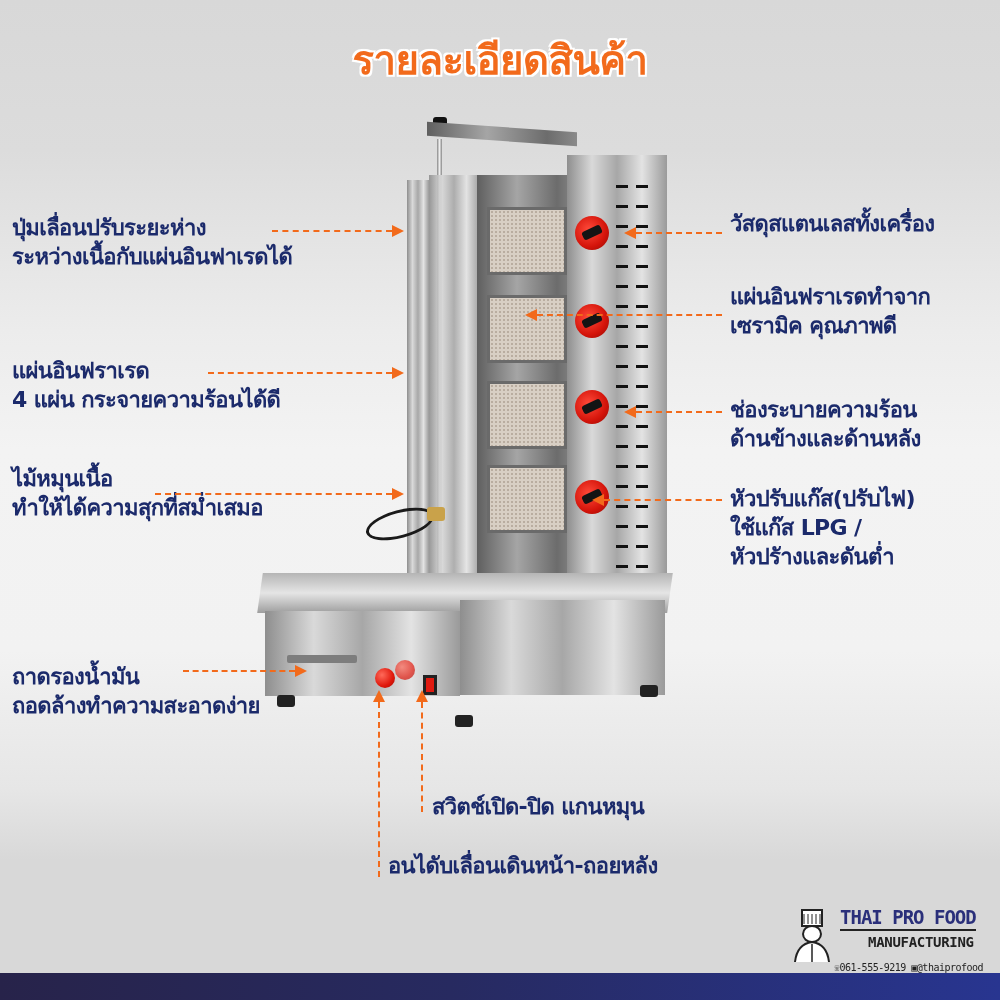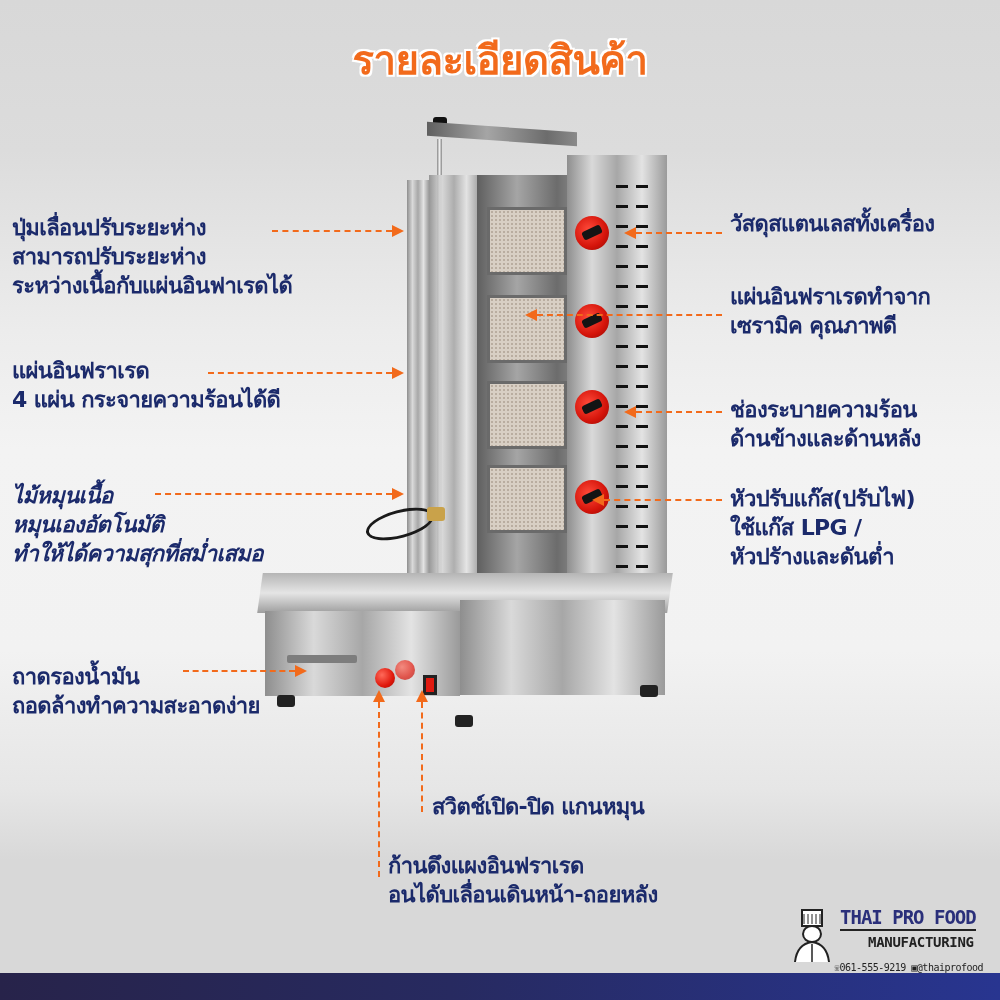--- a/index.html
+++ b/index.html
@@ -100,36 +100,34 @@
   <div class="redball" style="left:120px;top:553px;"></div>
   <div class="redball" style="left:140px;top:545px;opacity:0.7;"></div>
   <div class="switch" style="left:168px;top:560px;"></div>
   <div class="m" style="left:22px;top:580px;width:18px;height:12px;background:#222;border-radius:3px;"></div>
   <div class="m" style="left:200px;top:600px;width:18px;height:12px;background:#222;border-radius:3px;"></div>
   <div class="m" style="left:385px;top:570px;width:18px;height:12px;background:#222;border-radius:3px;"></div>
 </div>
 
 <div class="label" style="left:12px;top:213px;">
   <span>ปุ่มเลื่อนปรับระยะห่าง</span>
-  <span>สามารถปรับระยะห่าง</span>
   <span>ระหว่างเนื้อกับแผ่นอินฟาเรดได้</span>
 </div>
 <div class="arrow-h" style="left:272px;top:230px;width:120px;"></div>
 <div class="head-r" style="left:392px;top:225px;"></div>
 
 <div class="label" style="left:12px;top:356px;">
   <span>แผ่นอินฟราเรด</span>
   <span>4 แผ่น กระจายความร้อนได้ดี</span>
 </div>
 <div class="arrow-h" style="left:208px;top:372px;width:184px;"></div>
 <div class="head-r" style="left:392px;top:367px;"></div>
 
-<div class="label" style="left:12px;top:481px;font-style:italic;">
+<div class="label" style="left:12px;top:464px;">
   <span>ไม้หมุนเนื้อ</span>
-  <span>หมุนเองอัตโนมัติ</span>
   <span>ทำให้ได้ความสุกที่สม่ำเสมอ</span>
 </div>
 <div class="arrow-h" style="left:155px;top:493px;width:237px;"></div>
 <div class="head-r" style="left:392px;top:488px;"></div>
 
 <div class="label" style="left:12px;top:662px;">
   <span>ถาดรองน้ำมัน</span>
   <span>ถอดล้างทำความสะอาดง่าย</span>
 </div>
 <div class="arrow-h" style="left:183px;top:670px;width:112px;"></div>
@@ -165,21 +163,20 @@
 
 <div class="arrow-v" style="left:421px;top:702px;height:110px;"></div>
 <div class="head-u" style="left:416px;top:690px;"></div>
 <div class="label" style="left:432px;top:792px;">
   <span>สวิตช์เปิด-ปิด แกนหมุน</span>
 </div>
 
 <div class="arrow-v" style="left:378px;top:702px;height:175px;"></div>
 <div class="head-u" style="left:373px;top:690px;"></div>
 <div class="label" style="left:388px;top:851px;">
-  <span>ก้านดึงแผงอินฟราเรด</span>
   <span>อนไดับเลื่อนเดินหน้า-ถอยหลัง</span>
 </div>
 
 <div class="logo">
   <svg class="chef" viewBox="0 0 44 58">
     <path d="M12 4 h20 v16 h-20 z" fill="#fff" stroke="#222" stroke-width="2"></path>
     <path d="M14 8 v10 M18 8 v10 M22 8 v10 M26 8 v10 M30 8 v10" stroke="#222" stroke-width="1"></path>
     <ellipse cx="22" cy="28" rx="9" ry="8" fill="#fff" stroke="#222" stroke-width="2"></ellipse>
     <path d="M5 56 q2 -18 17 -20 q15 2 17 20" fill="#fff" stroke="#222" stroke-width="2"></path>
     <path d="M22 38 v18" stroke="#222" stroke-width="1.5"></path>

